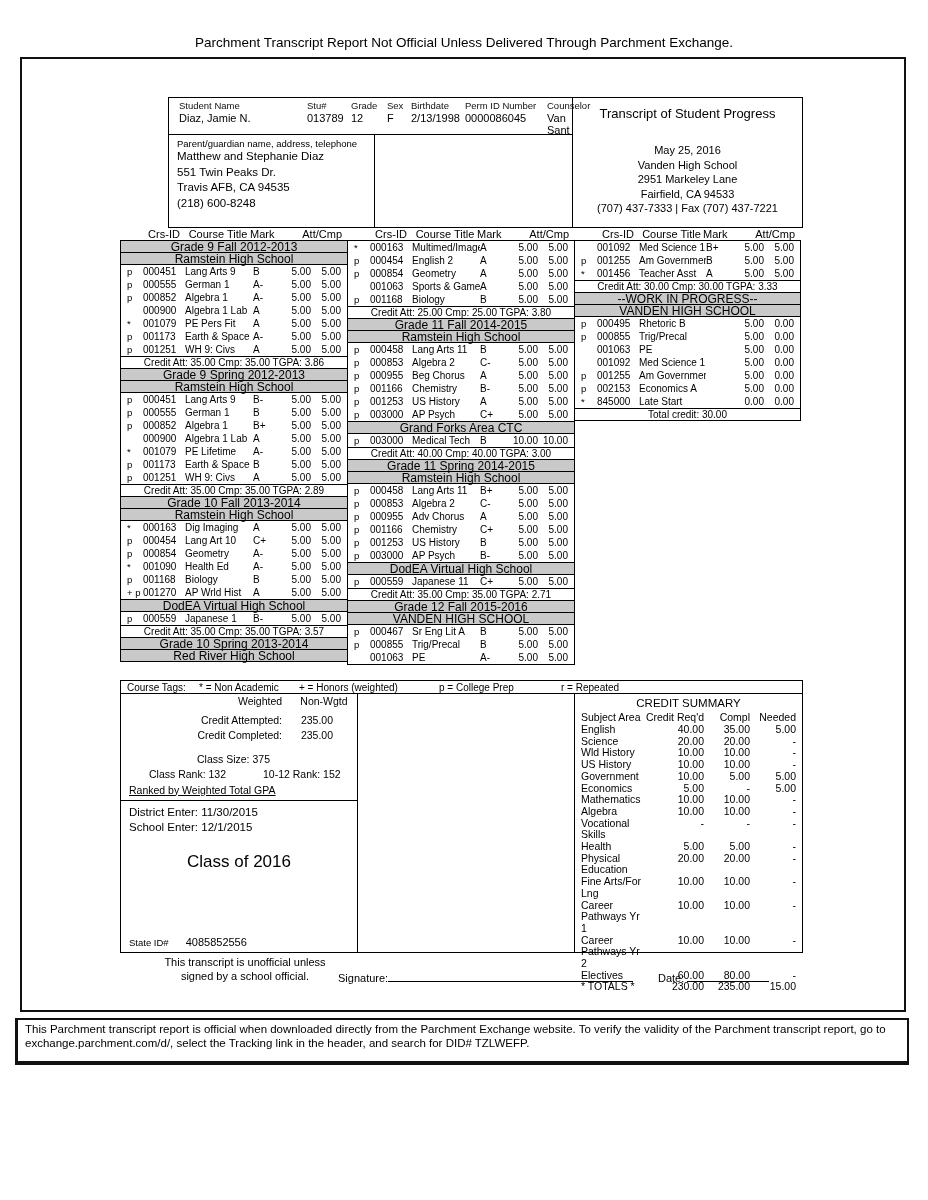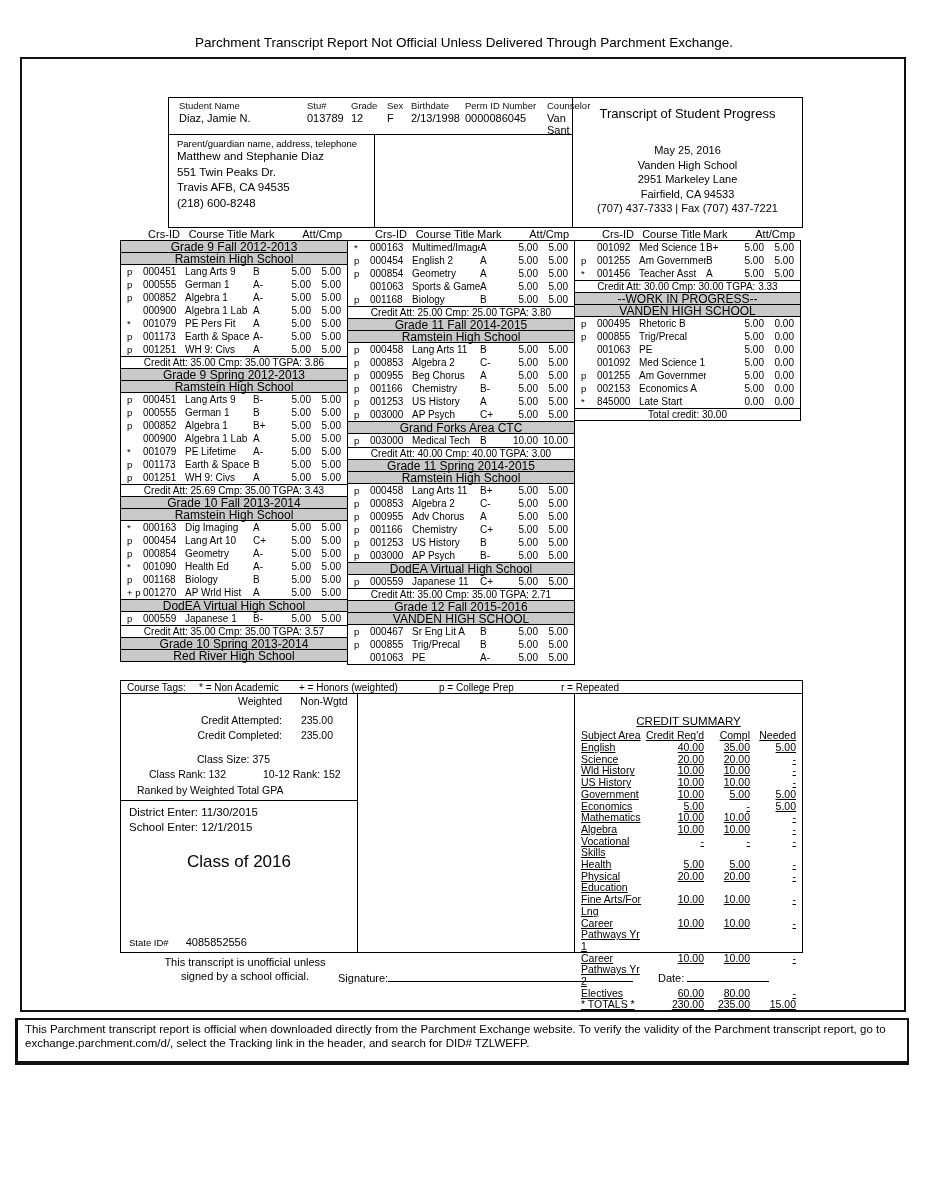--- a/index.html
+++ b/index.html
@@ -52,33 +52,33 @@
   .tg-label { left:6px; }
   .tg-0 { left:78px; }
   .tg-1 { left:178px; }
   .tg-2 { left:318px; }
   .tg-3 { left:440px; }
 
   
   .bottom { position:absolute; top:596px; left:0; width:683px; height:260px; display:flex; }
   .stats-box { width:238px; border:1px solid #000; position:relative; padding-top:0; }
   .mid-box { width:217px; border:1px solid #000; border-left:none; }
-  .credit-box { width:228px; border:1px solid #000; border-left:none; padding:20px 6px;text-decoration:underline; }
+  .credit-box { width:228px; border:1px solid #000; border-left:none; padding:2px 6px; }
 
   .g-grid { display:grid; grid-template-columns:110px 58px 70px; font-size:10.5px; line-height:15.5px; }
   .g-grid .g-lbl { text-align:right; }
   .g-grid .g-v { text-align:center; }
   .kv { display:grid; grid-template-columns:165px 62px; font-size:10.5px; line-height:15px; }
   .kv .k { text-align:right; padding-right:4px; }
   .kv .v { text-align:center; }
   .center-line { text-align:center; font-size:10.5px; line-height:15px; width:225px; }
   .rank-line { font-size:10.5px; line-height:15px; }
   .rank-line .rk1 { margin-left:28px; }
   .rank-line .rk2 { margin-left:34px; }
-  .ranked-by { font-size:10.5px; margin-left:16px; margin-top:2px; }
+  .ranked-by { font-size:10.5px; margin-left:8px; margin-top:2px;text-decoration:underline; }
   .stats-divider { border-top:1px solid #000; margin-top:4px; }
   .enter-line { font-size:11.5px; line-height:15.5px; margin-left:8px; }
   .class-of { text-align:center; font-size:17px; margin-top:16px; }
   .stateid { position:absolute; bottom:4px; left:8px; font-size:11px; }
   .stateid .sid-lbl { font-size:9.5px; margin-right:14px; }
 
   .cs-title { text-align:center; font-size:11.5px; line-height:14px; }
   .cs-head { display:grid; grid-template-columns:1fr 62px 46px 46px; font-size:10.5px; line-height:14px; }
   .cs-head .n { text-align:right; }
   .cs-row { display:grid; grid-template-columns:1fr 62px 46px 46px; font-size:10.5px; line-height:11.7px; }
@@ -273,21 +273,21 @@
             </div>
             <div class="crow">
               <span class="c-tag">p</span>
               <span class="c-id">001251</span>
               <span class="c-title">WH 9: Civs</span>
               <span class="c-mark">A</span>
               <span class="c-att">5.00</span>
               <span class="c-cmp">5.00</span>
             </div>
           </div>
-          <div class="blk note">Credit Att: 25.69 Cmp: 35.00 TGPA: 3.43</div>
+          <div class="blk note">Credit Att: 35.00 Cmp: 35.00 TGPA: 2.89</div>
           <div class="blk bar">Grade 10 Fall 2013-2014</div>
           <div class="blk bar">Ramstein High School</div>
           <div class="blk">
             <div class="crow">
               <span class="c-tag">*</span>
               <span class="c-id">000163</span>
               <span class="c-title">Dig Imaging</span>
               <span class="c-mark">A</span>
               <span class="c-att">5.00</span>
               <span class="c-cmp">5.00</span>

